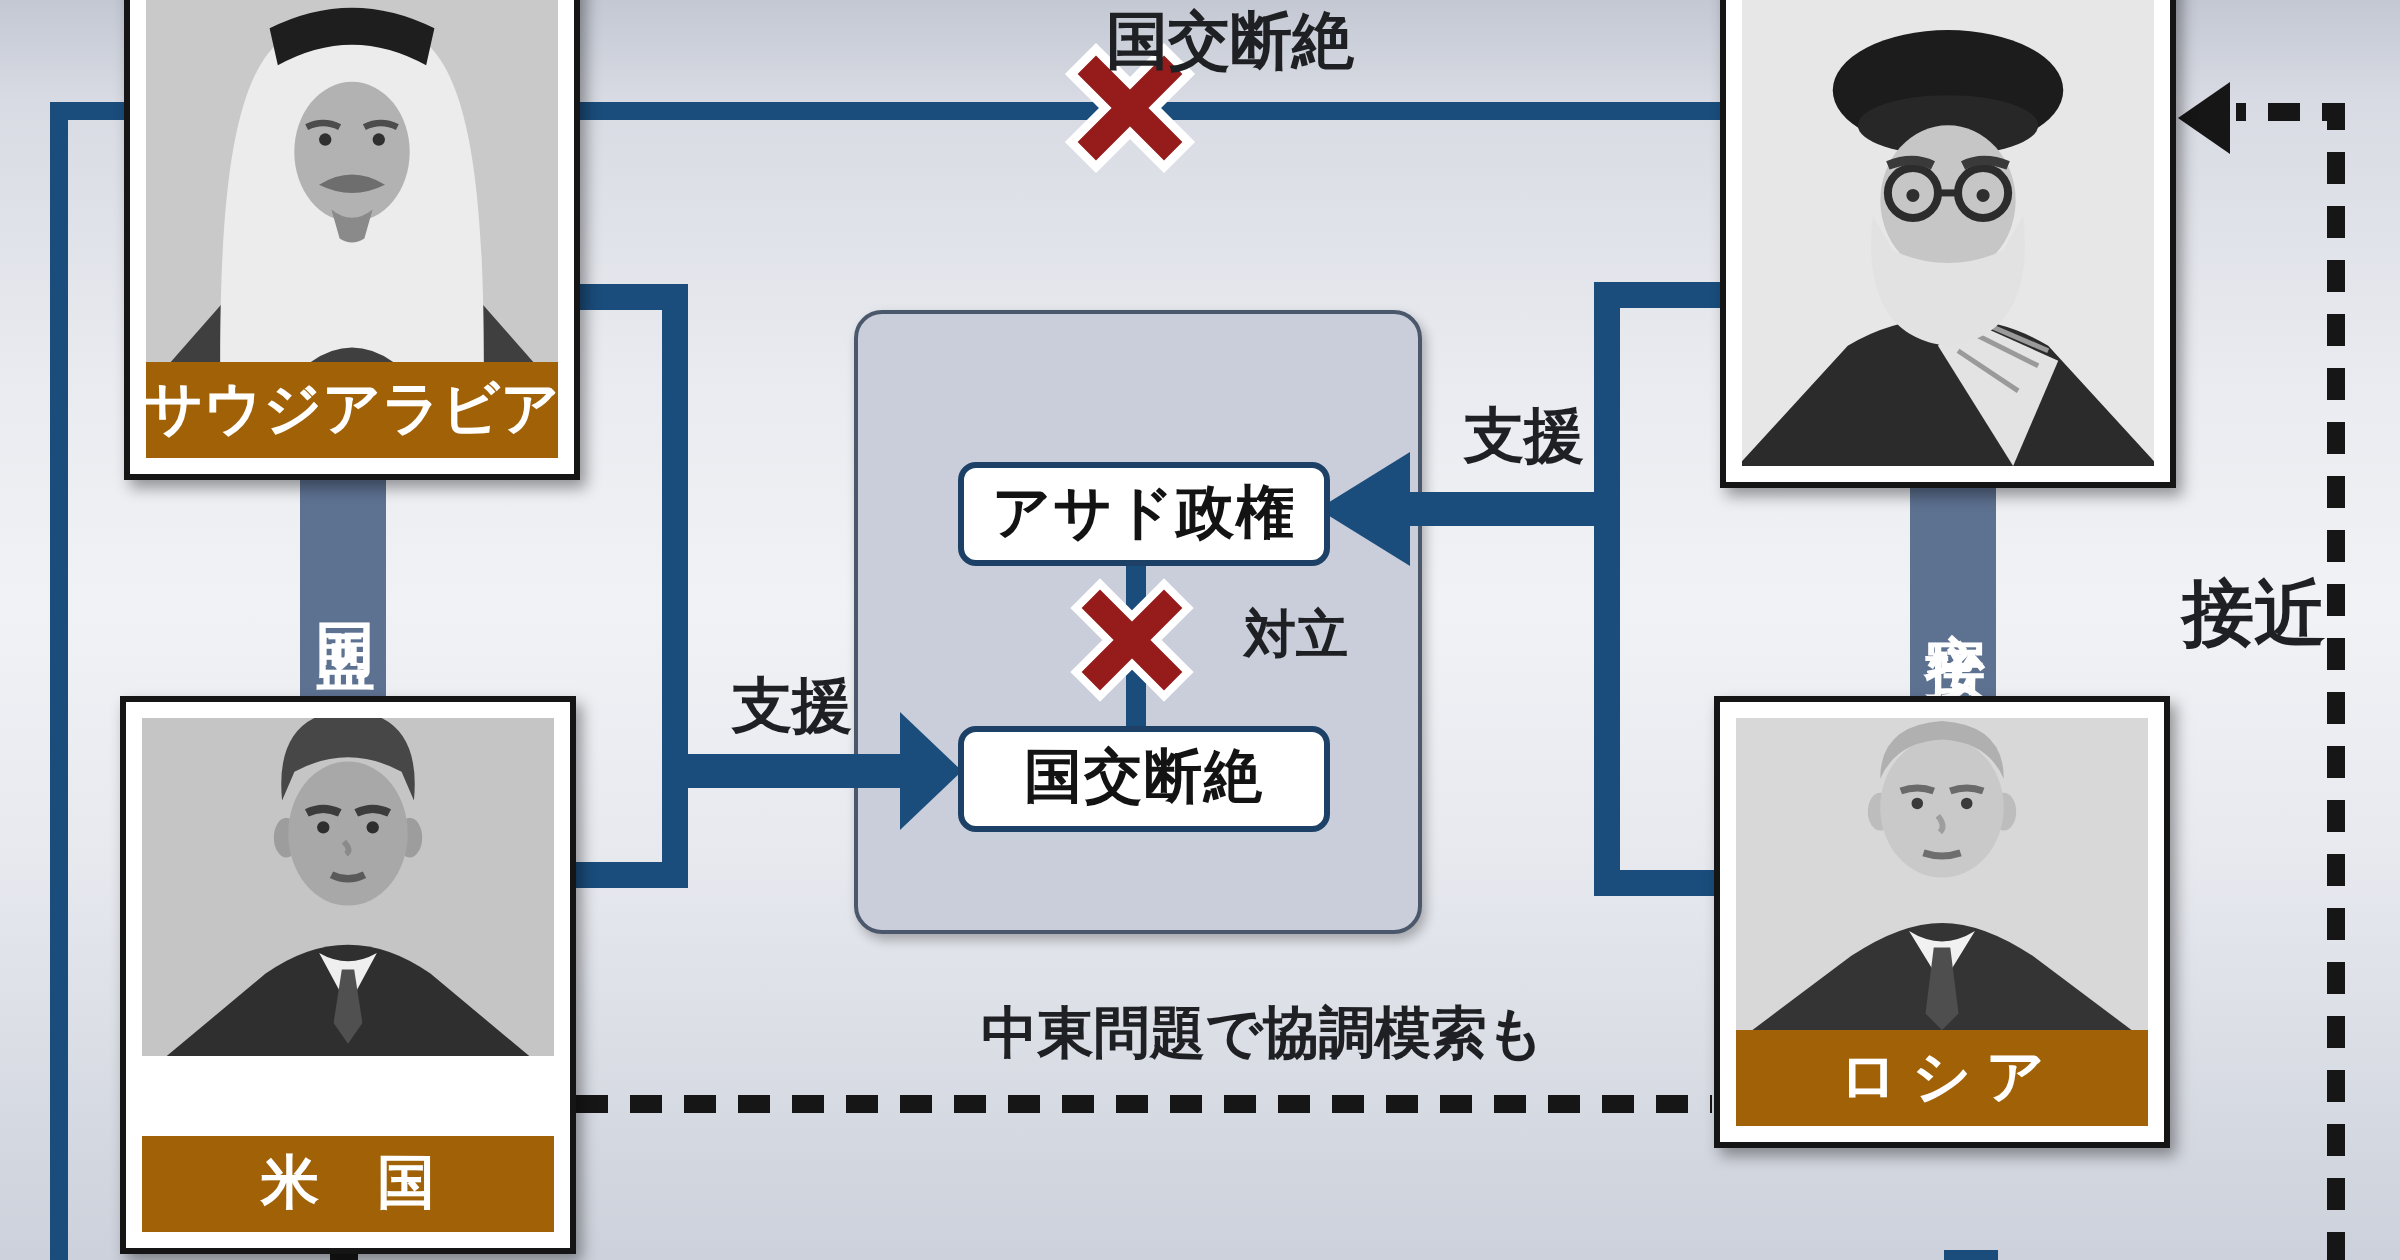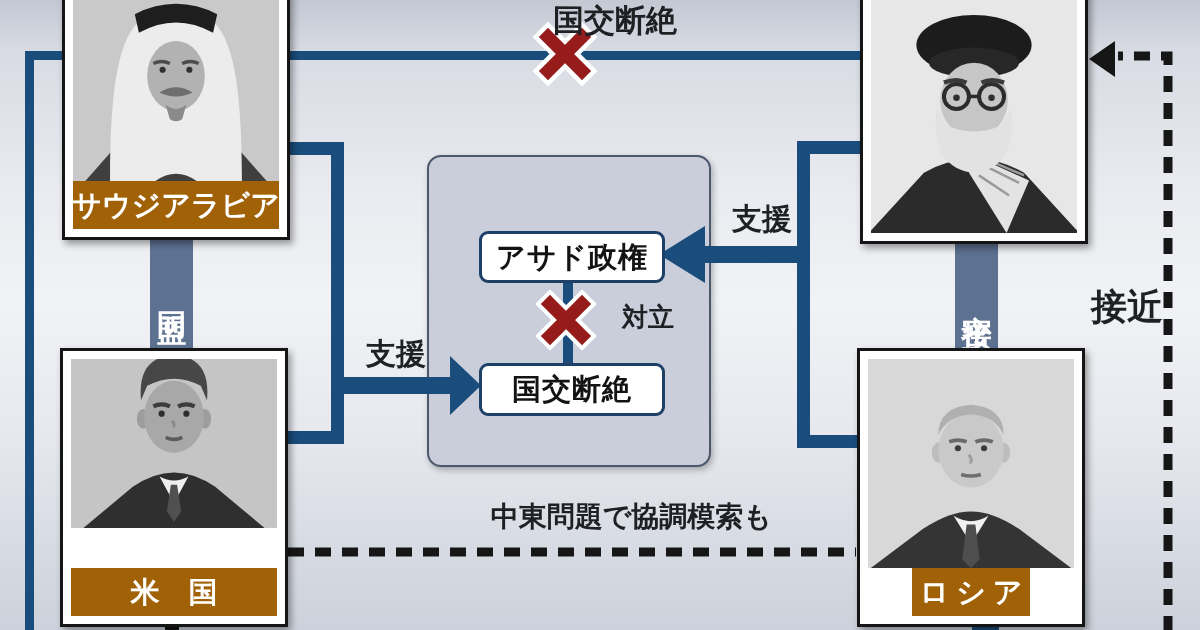--- a/index.html
+++ b/index.html
@@ -13,21 +13,21 @@
     box-shadow:3px 4px 7px rgba(0,0,0,.38);box-sizing:border-box;padding:8px;
     display:flex;flex-direction:column;}
   .photo{flex:1 1 auto;overflow:hidden;position:relative;}
   .photo svg{display:block;width:100%;height:100%;}
   .nameplate{flex:0 0 48px;background:#a16207;color:#ffffff;display:flex;
     align-items:center;justify-content:center;font-weight:bold;font-size:29px;
     line-height:1;white-space:pre;}
   .card-saudi {left:62px; top:-20px; width:228px; height:260px;}
   .card-iran  {left:860px;top:-16px; width:228px; height:260px;}
   .card-usa   {left:60px; top:348px; width:228px; height:279px;gap:40px;}
-  .card-russia{left:857px;top:348px; width:228px; height:279px;align-items:center;}
+  .card-russia{left:857px;top:348px; width:228px; height:226px;}
   .card-iran .nameplate,.card-russia .nameplate{letter-spacing:7px;text-indent:7px;}
 
   
   .vbar{position:absolute;z-index:1;background:#5d7191;color:#ffffff;font-weight:bold;
     font-size:30px;display:flex;align-items:center;justify-content:center;
     writing-mode:vertical-rl;text-orientation:upright;letter-spacing:4px;line-height:1;}
   .vbar-alliance{left:150px;top:232px;width:43px;height:120px;}
   .vbar-close  {left:955px;top:238px;width:43px;height:114px;}
 
   

